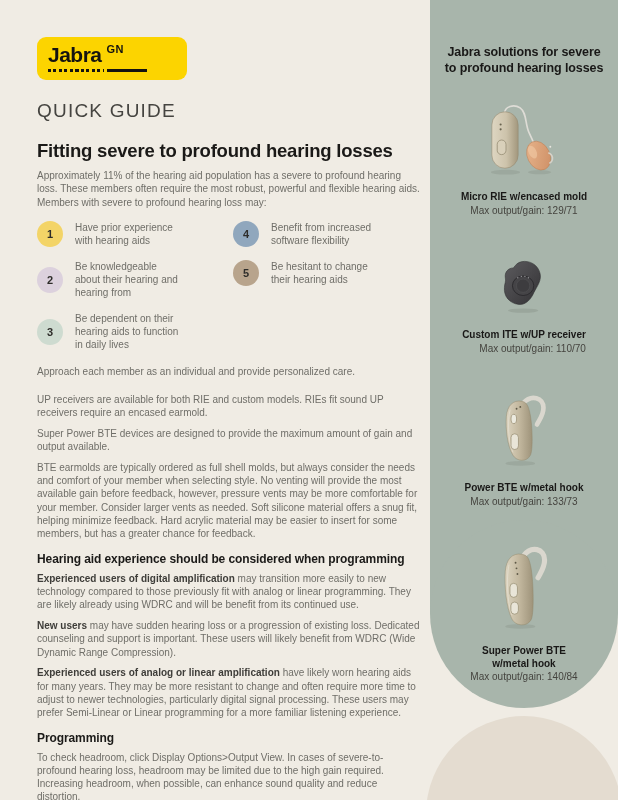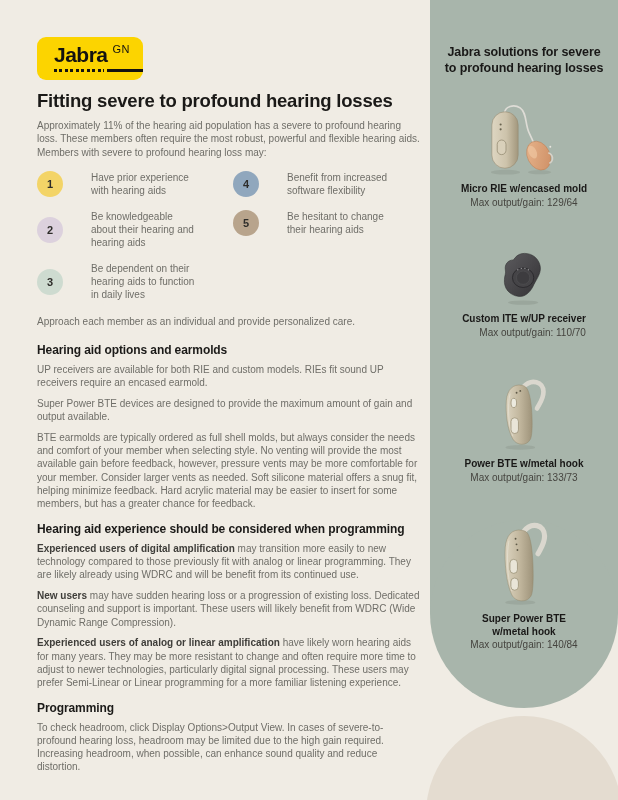--- a/index.html
+++ b/index.html
@@ -11,64 +11,64 @@
   }
   
   .sidebar-rect { position:absolute; left:430px; top:0; width:188px; height:614px; background:#a8b5ab; }
   .sidebar-bubble { position:absolute; left:430px; top:520px; width:188px; height:188px; border-radius:50%; background:#a8b5ab; }
   .beige-circle { position:absolute; left:426px; top:716px; width:196px; height:196px; border-radius:50%; background:#e4dcd0; }
 
   
   .main { position:absolute; left:37px; top:37px; width:385px; }
 
   .logo {
-    width:106px; height:43px; background:#fcd400; border-radius:9px;
-    padding:7px 0 0 17px;
+    width:150px; height:43px; background:#fcd400; border-radius:9px;
+    padding:7px 0 0 11px;
   }
   .logo-row { display:flex; align-items:flex-start; line-height:1; }
   .logo-brand { font-size:21px; font-weight:800; color:#141310; letter-spacing:-0.5px; }
-  .logo-suffix { font-size:11px; font-weight:400; color:#141310; margin-left:5px; position:relative; top:0px; letter-spacing:0.5px; }
+  .logo-suffix { font-size:11px; font-weight:700; color:#141310; margin-left:5px; position:relative; top:0px; letter-spacing:0.5px; }
   .logo-underline { display:flex; align-items:center; margin-top:4px; }
   .logo-dots { width:56px; height:3px;
     background:repeating-linear-gradient(90deg,#141310 0 3px,transparent 3px 5.5px); }
   .logo-solid { width:40px; height:3px; background:#141310; margin-left:3px; }
 
   .kicker { margin-top:20px; font-size:19px; font-weight:400; color:#454440; letter-spacing:1.2px; }
-  .title  { margin-top:10px; font-size:18.5px; font-weight:700; color:#1a1917; letter-spacing:-0.2px; white-space:nowrap; }
+  .title  { margin-top:18px; font-size:18.5px; font-weight:700; color:#1a1917; letter-spacing:-0.2px; white-space:nowrap; }
   .intro  { margin-top:7px; font-size:10px; line-height:13.4px; }
 
   .traits { display:flex; margin-top:12px; }
   .traits-col-left  { width:196px; }
   .traits-col-right { flex:1; }
   .trait { display:flex; align-items:center; margin-bottom:13px; }
   .trait-badge {
     flex:0 0 26px; width:26px; height:26px; border-radius:50%;
     display:flex; align-items:center; justify-content:center;
     font-size:11px; font-weight:700; color:#2e2d2a;
   }
-  .trait-text { margin-left:28px; font-size:10px; line-height:13px; white-space:pre-line; }
+  .trait-text { margin-left:12px; font-size:10px; line-height:13px; white-space:pre-line; }
 
   .approach { margin-top:1px; font-size:10px; line-height:13.4px; }
 
   section h2 { margin:11px 0 6px; font-size:12px; font-weight:700; color:#1b1a18; letter-spacing:-0.1px; }
   section p  { font-size:10px; line-height:13.3px; margin-bottom:7.5px; }
   section p strong { color:#3e3d39; font-weight:700; }
   .sec-gap { margin-top:14px; }
 
   
   .sidebar {
     position:absolute; left:430px; top:0; width:188px;
     display:flex; flex-direction:column; align-items:center; text-align:center;
   }
   .sidebar-title {
     margin-top:44px; font-size:12.5px; font-weight:700; color:#191817;
     line-height:16px; white-space:pre-line; letter-spacing:-0.1px;
   }
   .product { display:flex; flex-direction:column; align-items:center; }
-  .product-name { margin-top:5px; font-size:10px; font-weight:700; color:#191817; line-height:12.5px; white-space:pre-line; }
+  .product-name { margin-top:13px; font-size:10px; font-weight:700; color:#191817; line-height:12.5px; white-space:pre-line; }
   .product-spec { margin-top:1px; font-size:10px; color:#45443f; line-height:12.5px; }
   .p1 { margin-top:28px; } .p2 { margin-top:42px;text-align:right; } .p3 { margin-top:38px; } .p4 { margin-top:36px; }
 </style>
 </head>
 <body>
 
 <div class="page">
 
   <div class="sidebar-rect"></div>
   <div class="sidebar-bubble"></div>
@@ -80,35 +80,36 @@
       <div class="logo-row">
         <span class="logo-brand">Jabra</span>
         <span class="logo-suffix">GN</span>
       </div>
       <div class="logo-underline">
         <span class="logo-dots"></span>
         <span class="logo-solid"></span>
       </div>
     </div>
 
+    <div class="kicker">QUICK GUIDE</div>
     <h1 class="title">Fitting severe to profound hearing losses</h1>
     <p class="intro">Approximately 11% of the hearing aid population has a severe to profound hearing loss. These members often require the most robust, powerful and flexible hearing aids. Members with severe to profound hearing loss may:</p>
 
     <div class="traits">
       <div class="traits-col-left">
         <div class="trait">
           <span class="trait-badge" style="background: rgb(243, 212, 103);">1</span>
           <span class="trait-text">Have prior experience
 with hearing aids</span>
         </div>
         <div class="trait">
           <span class="trait-badge" style="background: rgb(220, 209, 221);">2</span>
           <span class="trait-text">Be knowledgeable
 about their hearing and
-hearing aids</span>
+hearing from</span>
         </div>
         <div class="trait">
           <span class="trait-badge" style="background: rgb(206, 219, 208);">3</span>
           <span class="trait-text">Be dependent on their
 hearing aids to function
 in daily lives</span>
         </div>
       </div>
       <div class="traits-col-right">
         <div class="trait">
@@ -120,21 +121,20 @@
           <span class="trait-badge" style="background: rgb(184, 164, 140);">5</span>
           <span class="trait-text">Be hesitant to change
 their hearing aids</span>
         </div>
       </div>
     </div>
 
     <p class="approach">Approach each member as an individual and provide personalized care.</p>
 
     <section class="sec-gap">
-      <h2>Hearing aid options and earmolds</h2>
       <p>UP receivers are available for both RIE and custom models. RIEs fit sound UP receivers require an encased earmold.</p>
       <p>Super Power BTE devices are designed to provide the maximum amount of gain and output available.</p>
       <p>BTE earmolds are typically ordered as full shell molds, but always consider the needs and comfort of your member when selecting style. No venting will provide the most available gain before feedback, however, pressure vents may be more comfortable for your member. Consider larger vents as needed. Soft silicone material offers a snug fit, helping minimize feedback. Hard acrylic material may be easier to insert for some members, but has a greater chance for feedback.</p>
     </section>
 
     <section>
       <h2>Hearing aid experience should be considered when programming</h2>
       <p><strong>Experienced users of digital amplification</strong><span> may transition more easily to new technology compared to those previously fit with analog or linear programming. They are likely already using WDRC and will be benefit from its continued use.</span></p>
       <p><strong>New users</strong><span> may have sudden hearing loss or a progression of existing loss. Dedicated counseling and support is important. These users will likely benefit from WDRC (Wide Dynamic Range Compression).</span></p>
       <p><strong>Experienced users of analog or linear amplification</strong><span> have likely worn hearing aids for many years. They may be more resistant to change and often require more time to adjust to newer technologies, particularly digital signal processing. These users may prefer Semi-Linear or Linear programming for a more familiar listening experience.</span></p>
@@ -172,21 +172,21 @@
         <rect x="20.5" y="37" width="9" height="15" rx="4.5" fill="#d9d0ba" stroke="#8b8169" stroke-width="0.7"></rect>
         <g transform="rotate(-26 63 53)">
           <ellipse cx="63" cy="53" rx="11.5" ry="15.5" fill="url(#moldG)" stroke="#b97f56" stroke-width="0.5"></ellipse>
           <ellipse cx="59" cy="47" rx="4" ry="7" fill="#f0c7a3" opacity="0.65"></ellipse>
         </g>
         <path d="M 73 50 C 78 52 79 58 74 61" stroke="#d6d2c9" stroke-width="1.6" fill="none"></path>
         <circle cx="75" cy="44" r="1" fill="#e8e6e0"></circle>
       </svg>
       <figcaption>
         <div class="product-name">Micro RIE w/encased mold</div>
-        <div class="product-spec">Max output/gain: 129/64</div>
+        <div class="product-spec">Max output/gain: 129/71</div>
       </figcaption>
     </figure>
 
     <figure class="product p2">
       <svg width="64" height="57" viewBox="0 0 72 64">
         <defs>
           <linearGradient id="iteG" x1="0" y1="0" x2="1" y2="1">
             <stop offset="0" stop-color="#5c5b5e"></stop>
               <stop offset="1" stop-color="#333235"></stop>
           </linearGradient>

